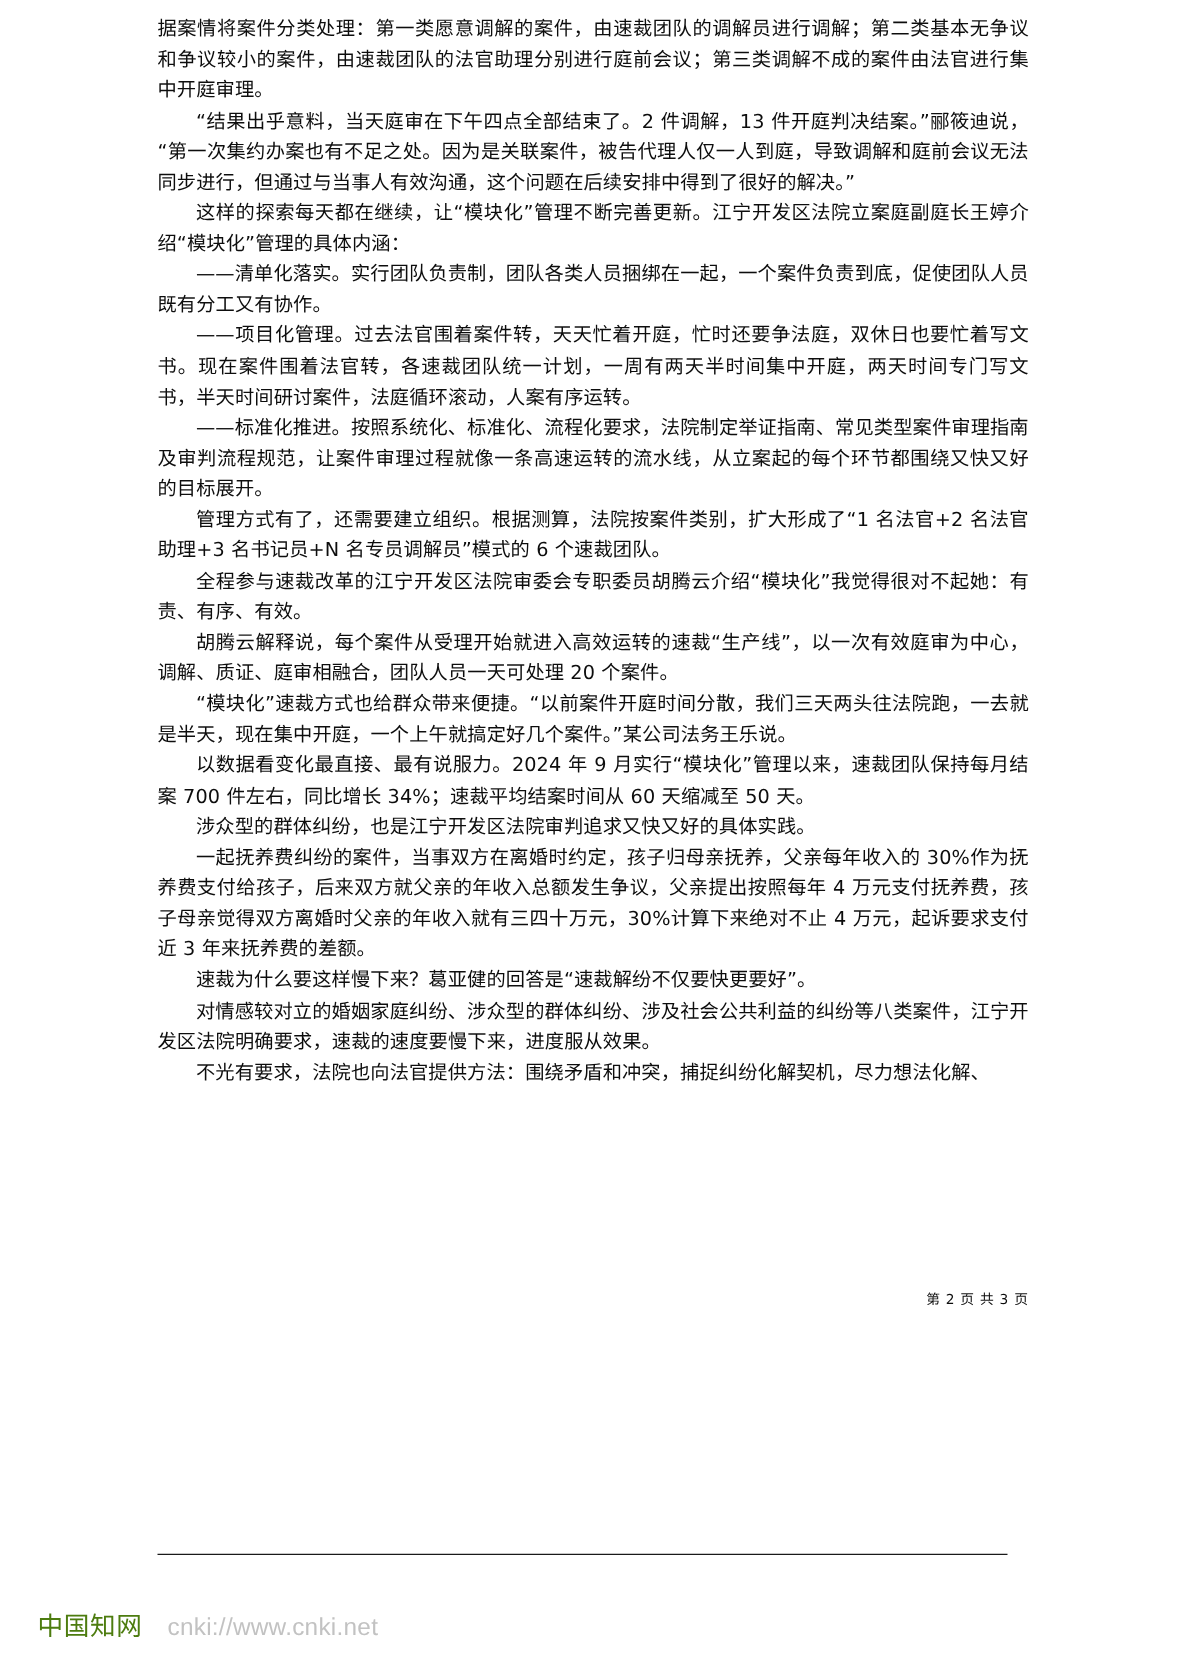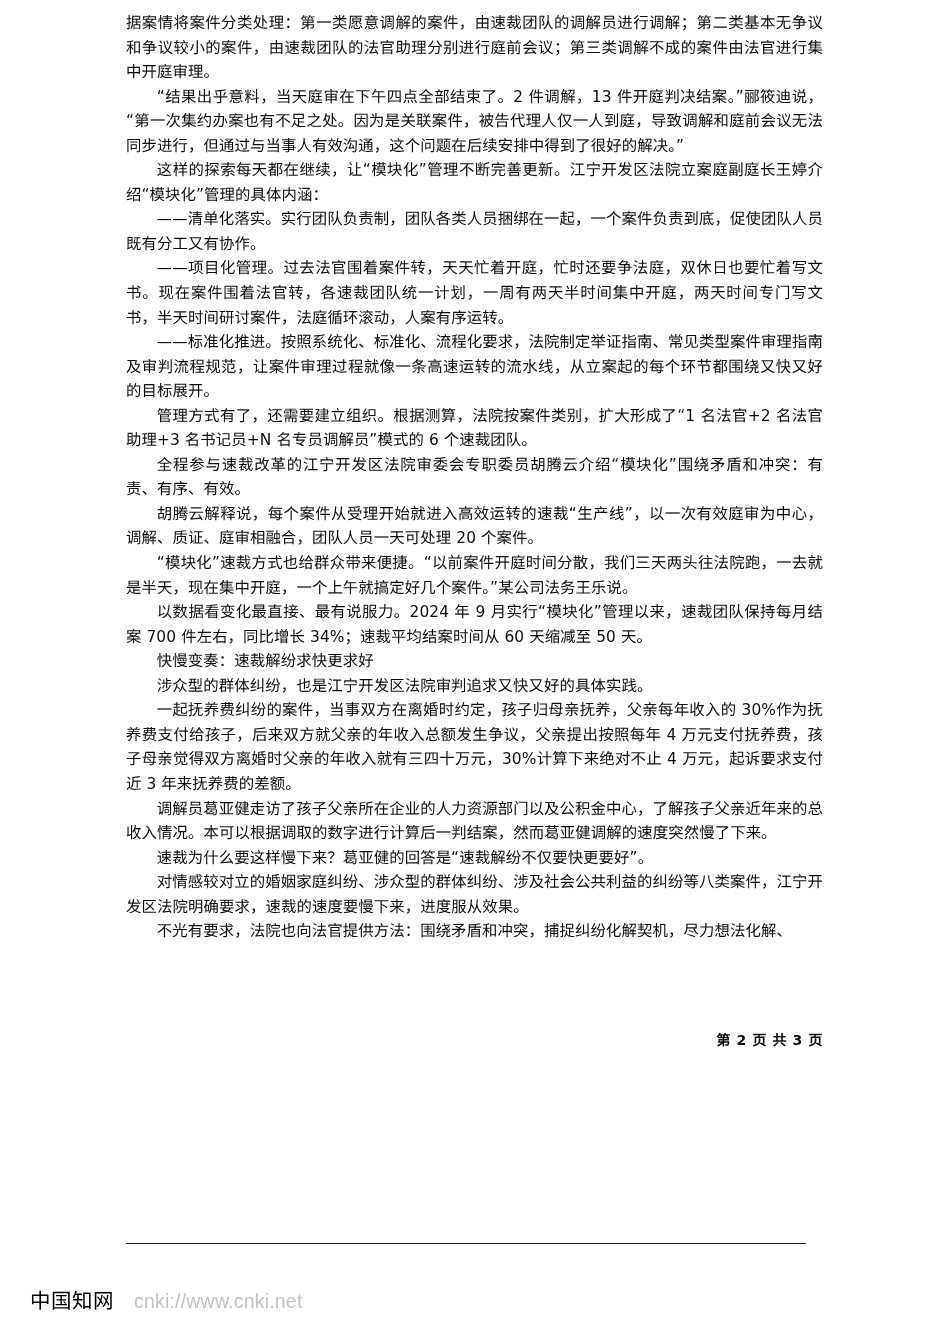--- a/index.html
+++ b/index.html
@@ -51,25 +51,24 @@
   }
 
   
   .page-footer {
     position: absolute;
     left: 126px;
     top: 1029px;
     width: 697px;
     text-align: right;
     font-family: "DejaVu Sans", "Liberation Sans", sans-serif;
-    font-size: 14px;
+    font-size: 11px;
     line-height: 22px;
     color: #0d0d0d;
     letter-spacing: 0.6px;
-    font-weight: bold;
   }
 
   
   .bottom-rule {
     position: absolute;
     left: 126px;
     top: 1243px;
     width: 680px;
     height: 0;
     border-top: 1.6px solid #1a1a1a;
@@ -82,21 +81,21 @@
     top: 1288px;
     display: flex;
     align-items: baseline;
     gap: 20px;
     user-select: none;
   }
   .watermark-brand {
     font-family: "DejaVu Sans", "Liberation Sans", sans-serif;
     font-size: 20.5px;
     line-height: 26px;
-    color: #000000;
+    color: #4d7c0f;
     letter-spacing: 0.5px;
   }
   .watermark-url {
     font-family: "Liberation Sans", "DejaVu Sans", sans-serif;
     font-size: 19.5px;
     line-height: 26px;
     color: #c2c2c2;
     letter-spacing: 0.2px;
   }
 </style>
@@ -107,28 +106,26 @@
 
   <div class="text-column">
 
   <p class="para">据案情将案件分类处理：第一类愿意调解的案件，由速裁团队的调解员进行调解；第二类基本无争议和争议较小的案件，由速裁团队的法官助理分别进行庭前会议；第三类调解不成的案件由法官进行集中开庭审理。</p>
       <p class="para indent">“结果出乎意料，当天庭审在下午四点全部结束了。2 件调解，13 件开庭判决结案。”郦筱迪说，“第一次集约办案也有不足之处。因为是关联案件，被告代理人仅一人到庭，导致调解和庭前会议无法同步进行，但通过与当事人有效沟通，这个问题在后续安排中得到了很好的解决。”</p>
       <p class="para indent">这样的探索每天都在继续，让“模块化”管理不断完善更新。江宁开发区法院立案庭副庭长王婷介绍“模块化”管理的具体内涵：</p>
       <p class="para indent">——清单化落实。实行团队负责制，团队各类人员捆绑在一起，一个案件负责到底，促使团队人员既有分工又有协作。</p>
       <p class="para indent">——项目化管理。过去法官围着案件转，天天忙着开庭，忙时还要争法庭，双休日也要忙着写文书。现在案件围着法官转，各速裁团队统一计划，一周有两天半时间集中开庭，两天时间专门写文书，半天时间研讨案件，法庭循环滚动，人案有序运转。</p>
       <p class="para indent">——标准化推进。按照系统化、标准化、流程化要求，法院制定举证指南、常见类型案件审理指南及审判流程规范，让案件审理过程就像一条高速运转的流水线，从立案起的每个环节都围绕又快又好的目标展开。</p>
       <p class="para indent">管理方式有了，还需要建立组织。根据测算，法院按案件类别，扩大形成了“1 名法官+2 名法官助理+3 名书记员+N 名专员调解员”模式的 6 个速裁团队。</p>
-      <p class="para indent">全程参与速裁改革的江宁开发区法院审委会专职委员胡腾云介绍“模块化”围绕矛盾和冲突：有责、有序、有效。</p>
+      <p class="para indent">全程参与速裁改革的江宁开发区法院审委会专职委员胡腾云介绍“模块化”我觉得很对不起她：有责、有序、有效。</p>
       <p class="para indent">胡腾云解释说，每个案件从受理开始就进入高效运转的速裁“生产线”，以一次有效庭审为中心，调解、质证、庭审相融合，团队人员一天可处理 20 个案件。</p>
       <p class="para indent">“模块化”速裁方式也给群众带来便捷。“以前案件开庭时间分散，我们三天两头往法院跑，一去就是半天，现在集中开庭，一个上午就搞定好几个案件。”某公司法务王乐说。</p>
       <p class="para indent">以数据看变化最直接、最有说服力。2024 年 9 月实行“模块化”管理以来，速裁团队保持每月结案 700 件左右，同比增长 34%；速裁平均结案时间从 60 天缩减至 50 天。</p>
-      <p class="para indent">快慢变奏：速裁解纷求快更求好</p>
       <p class="para indent">涉众型的群体纠纷，也是江宁开发区法院审判追求又快又好的具体实践。</p>
       <p class="para indent">一起抚养费纠纷的案件，当事双方在离婚时约定，孩子归母亲抚养，父亲每年收入的 30%作为抚养费支付给孩子，后来双方就父亲的年收入总额发生争议，父亲提出按照每年 4 万元支付抚养费，孩子母亲觉得双方离婚时父亲的年收入就有三四十万元，30%计算下来绝对不止 4 万元，起诉要求支付近 3 年来抚养费的差额。</p>
-      <p class="para indent">调解员葛亚健走访了孩子父亲所在企业的人力资源部门以及公积金中心，了解孩子父亲近年来的总收入情况。本可以根据调取的数字进行计算后一判结案，然而葛亚健调解的速度突然慢了下来。</p>
       <p class="para indent">速裁为什么要这样慢下来？葛亚健的回答是“速裁解纷不仅要快更要好”。</p>
       <p class="para indent">对情感较对立的婚姻家庭纠纷、涉众型的群体纠纷、涉及社会公共利益的纠纷等八类案件，江宁开发区法院明确要求，速裁的速度要慢下来，进度服从效果。</p>
       <p class="para indent">不光有要求，法院也向法官提供方法：围绕矛盾和冲突，捕捉纠纷化解契机，尽力想法化解、</p>
     </div>
 
   <div class="page-footer">第 2 页 共 3 页</div>
 
   <div class="bottom-rule"></div>
 
   <div class="watermark">

